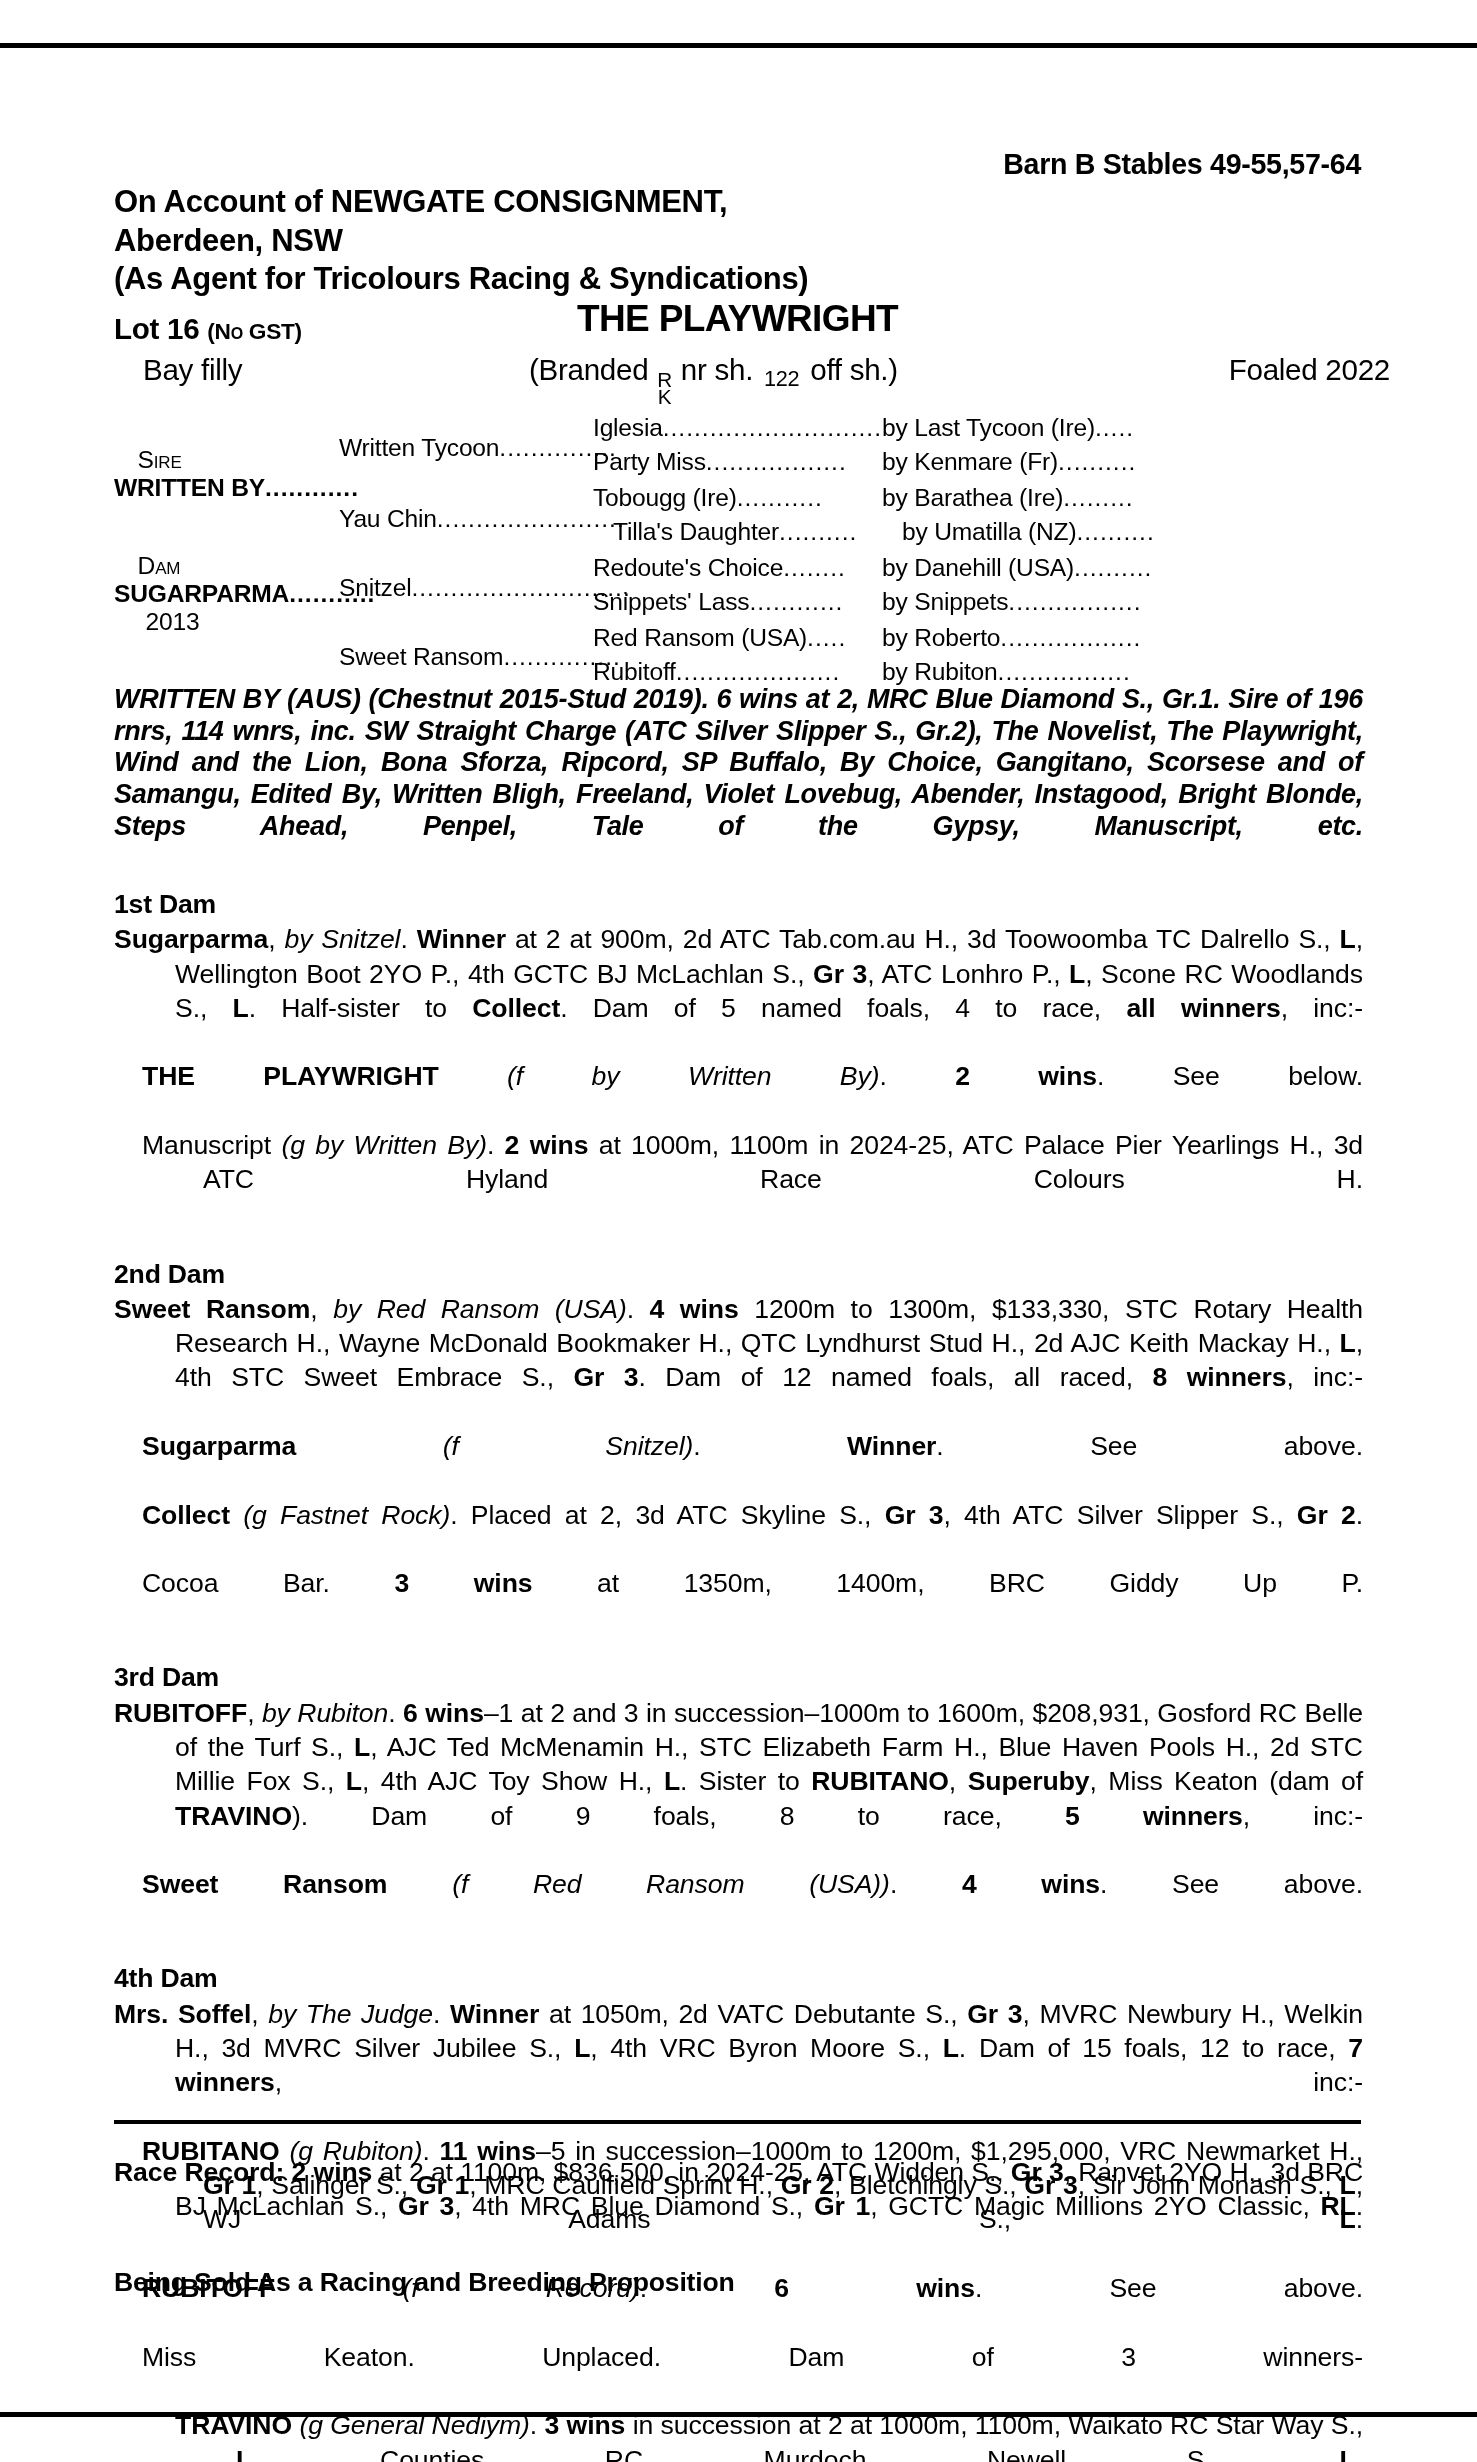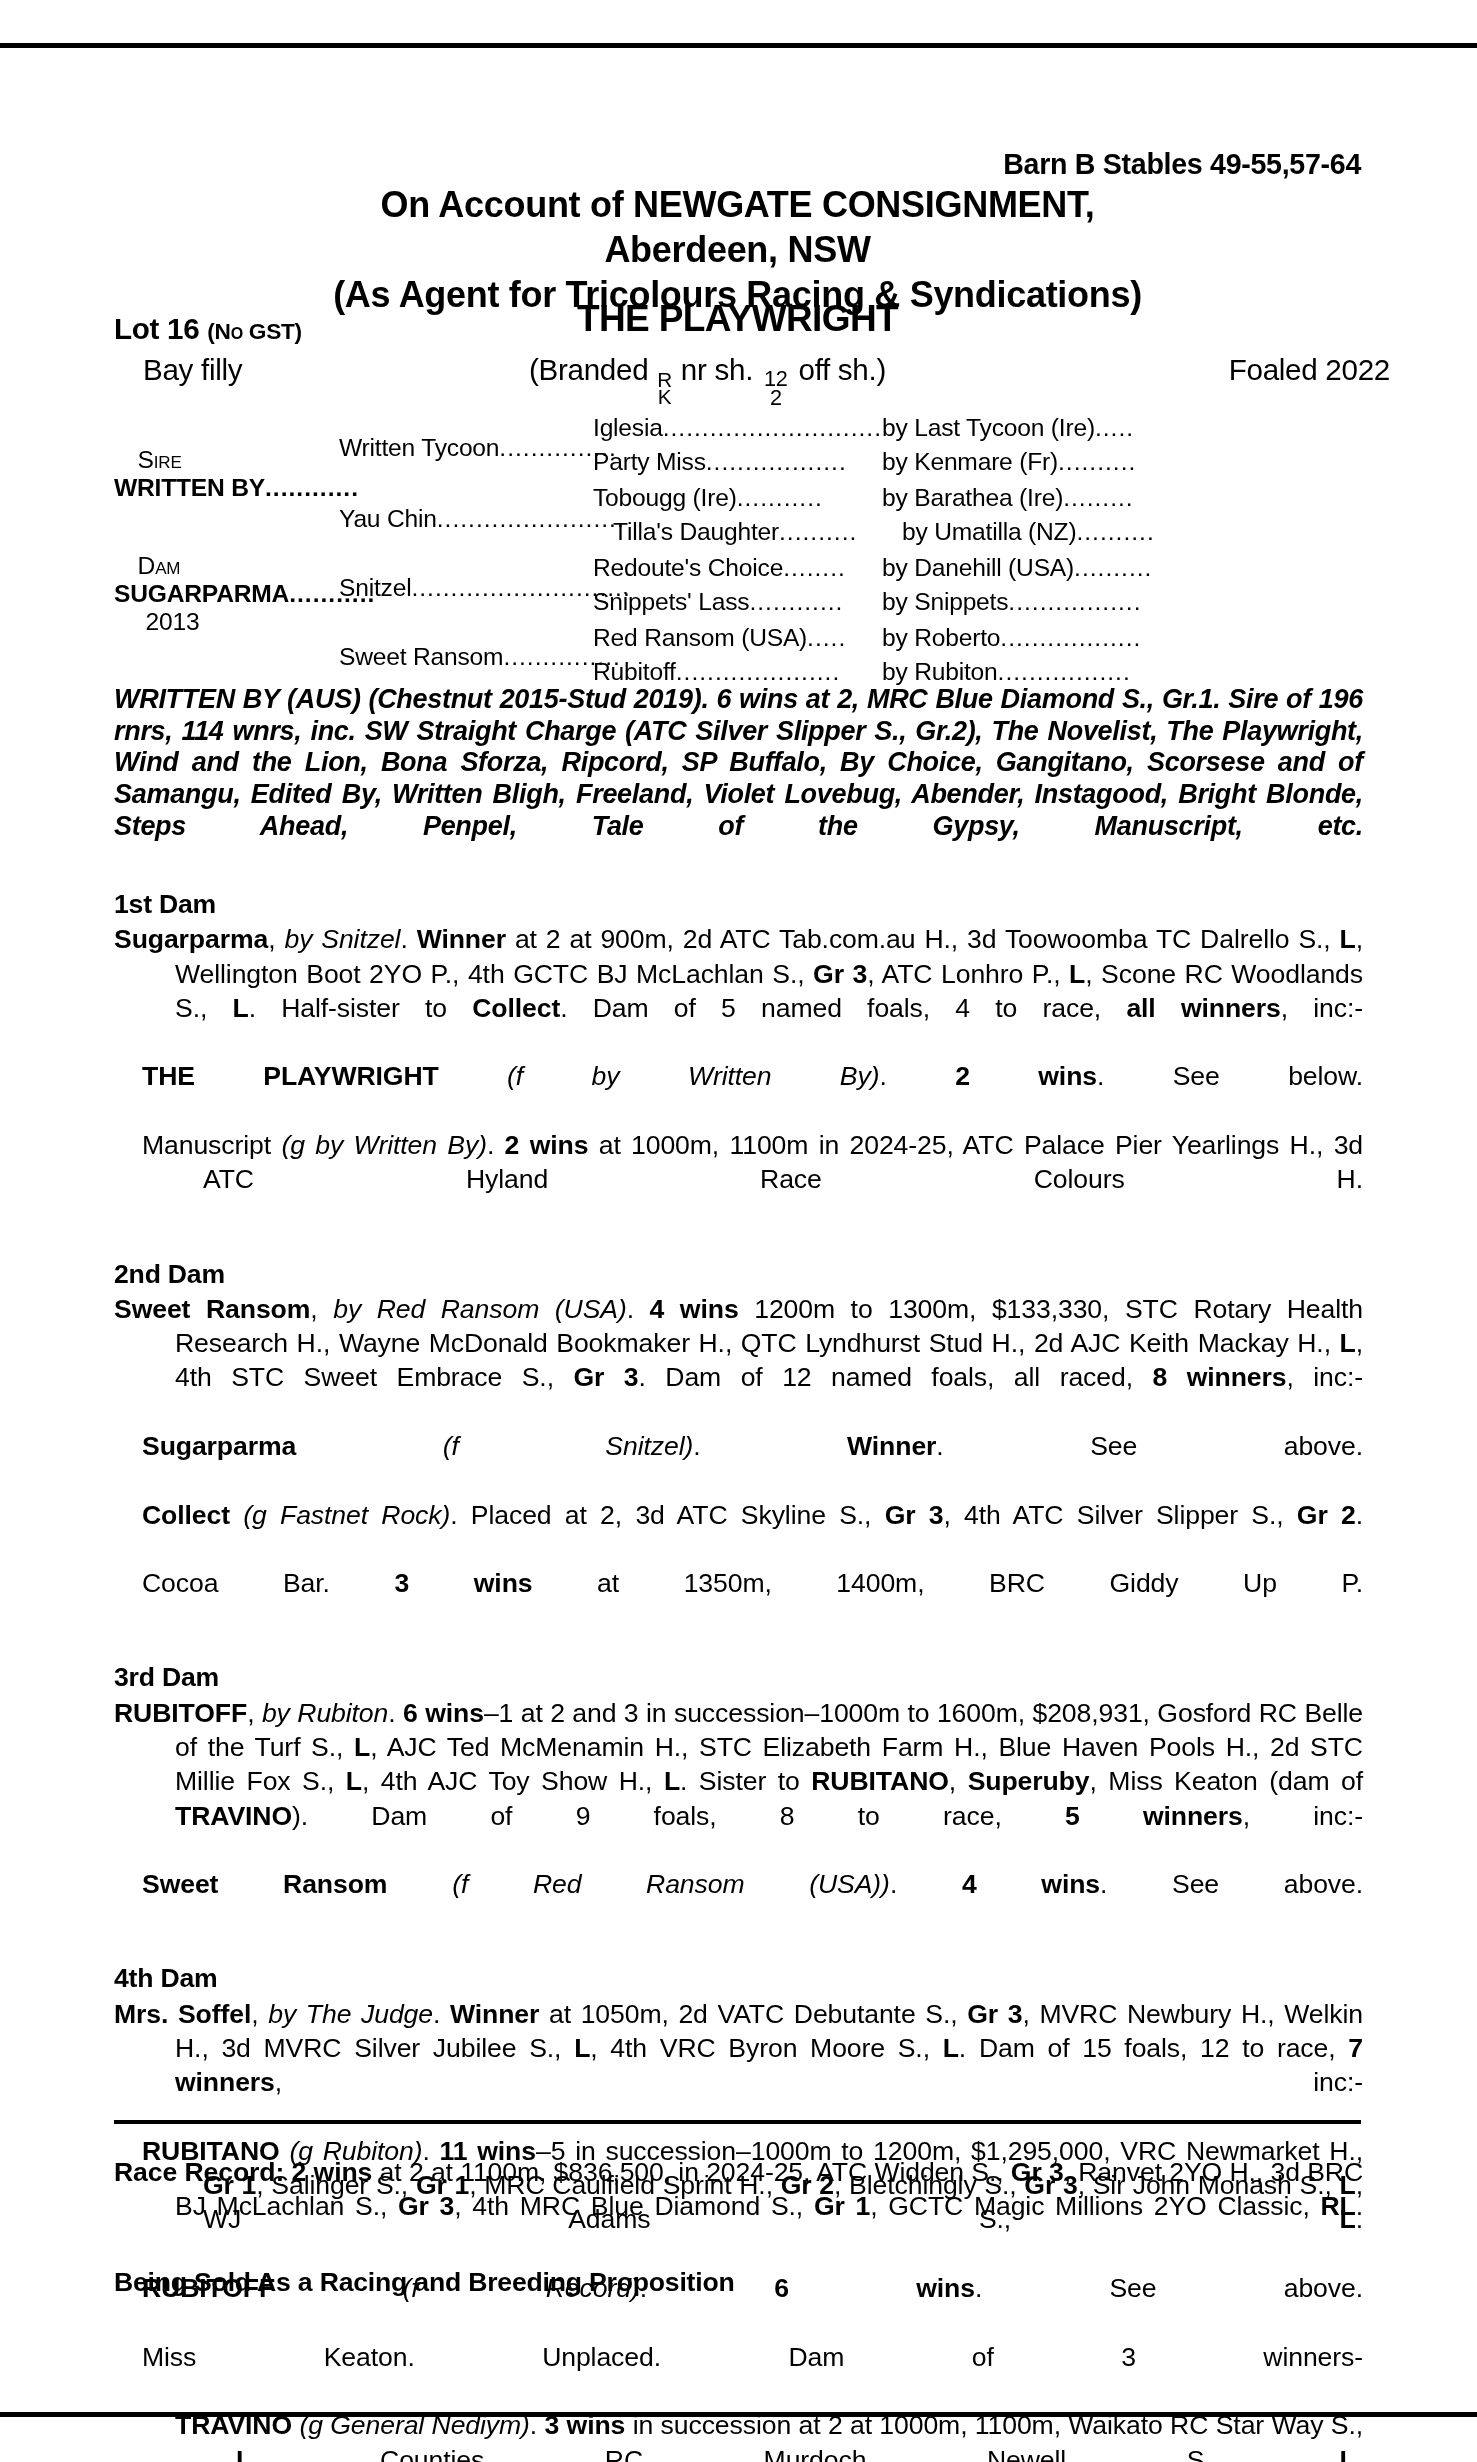--- a/index.html
+++ b/index.html
@@ -50,22 +50,21 @@
     width: 1247px;
   }
   .barn {
     text-align: right;
     font-size: 28.6px;
     font-weight: bold;
     letter-spacing: -0.3px;
     line-height: 1.18;
   }
   .consign {
-    text-align: center;
-    font-size: 36px;
+    font-size: 31px;
     font-weight: bold;
     letter-spacing: -0.3px;
     line-height: 1.22;
   }
   .consign div { margin-top: 1px; }
 
   .lotrow {
     position: absolute;
     left: 114px; top: 300px;
     width: 1247px;
@@ -106,21 +105,20 @@
     position: absolute; left: 0; top: 0; white-space: nowrap;
   }
   .descrow .foaled {
     position: absolute; right: 0; top: 0; white-space: nowrap;
   }
   .descrow .branded {
     position: absolute; left: 386px; top: 0; white-space: nowrap;
   }
   .frac {
     display: inline-flex;
-    flex-direction: column;
     align-items: center;
     vertical-align: -5.9px;
     line-height: 0.88;
     font-size: 21.7px;
     margin: 0 3px;
   }
   .frac .top { display:block; }
   .frac .bot { display:block; }
   .brandmark {
     display: inline-flex;

